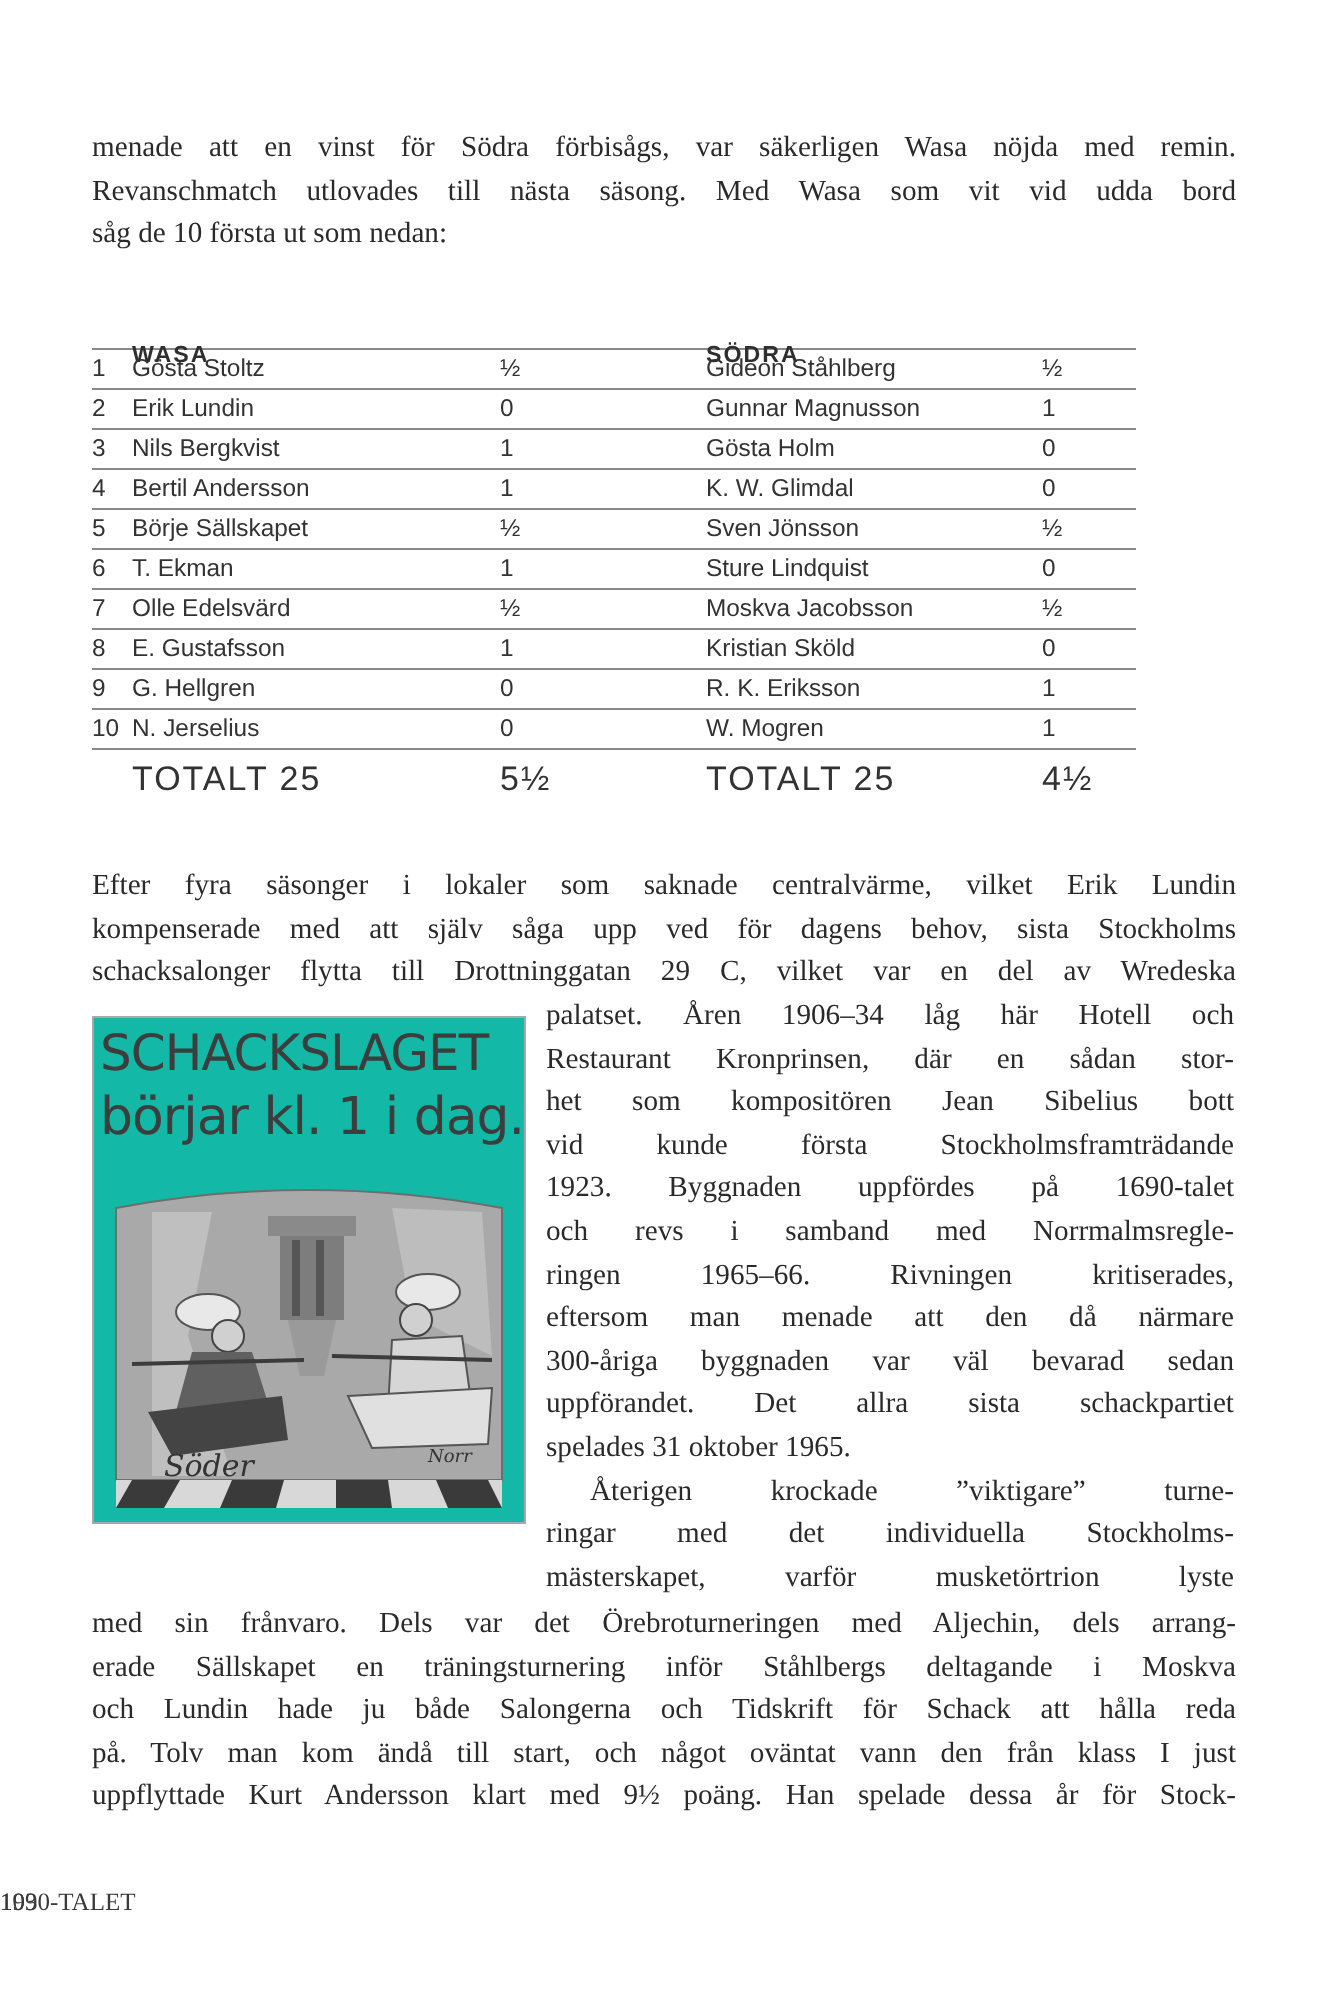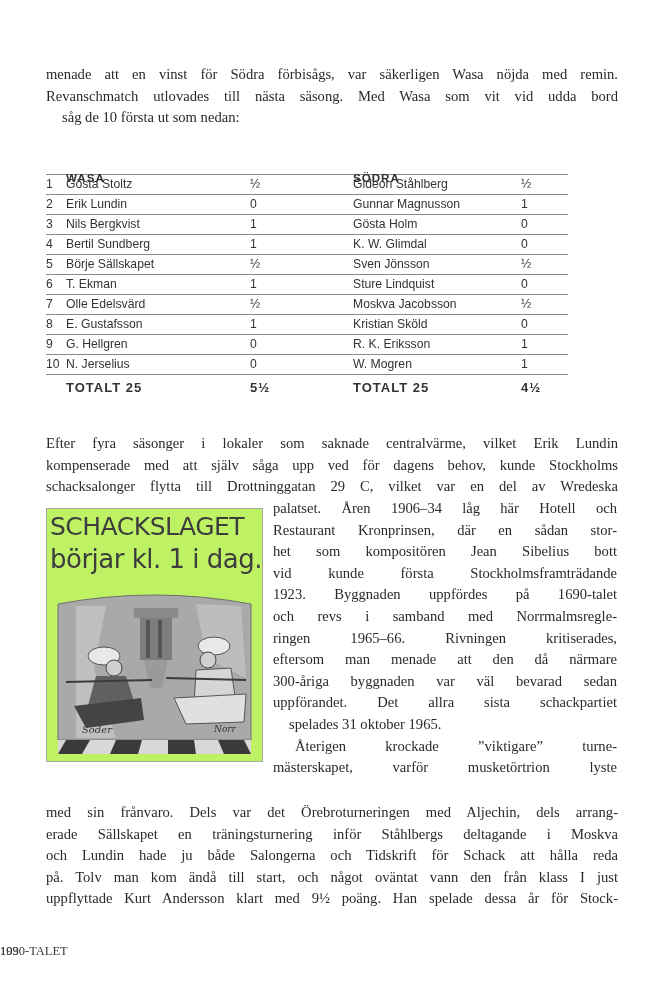--- a/index.html
+++ b/index.html
@@ -7,43 +7,43 @@
     width: 672px; height: 1000px; background: #ffffff; position: relative; overflow: hidden;
     color: #2b2b2b;
   }
 
   .para {
     position: absolute; left: 46px; width: 572px;
     font-size: 14.6px; line-height: 21.6px; text-align: justify;
     font-family: "Liberation Serif", "DejaVu Serif", serif; color: #2a2a2a;
   }
   .para .ln { display: block; text-align: justify; text-align-last: justify; white-space: nowrap; }
-  .para .ln.last { text-align-last: left; margin-left: 16px; }
+  .para .ln.last { text-align-last: left; }
 
   
   .results {
     position: absolute; left: 46px; top: 154px; width: 522px;
     font-family: "Liberation Sans", "DejaVu Sans", sans-serif; font-size: 12.2px; color: #333;
   }
   .results .hdr { position: relative; height: 20px; border-bottom: 1px solid #8a8a8a; }
   .results .hdr span { position: absolute; top: 3px; font-weight: bold; letter-spacing: 1px; font-size: 11.6px; color: #2f2f2f; margin-top: 14px; }
   .results .row { position: relative; height: 19px; border-bottom: 1px solid #8a8a8a; }
   .results .row span, .results .tot span { position: absolute; top: 2px; white-space: nowrap; }
   .results .tot { position: relative; height: 22px; }
-  .results .tot span { font-weight: bold; letter-spacing: 1px; font-size: 13px; top: 5px; }
+  .results .tot span { font-weight: normal; letter-spacing: 1px; font-size: 17px; top: 5px; }
   .c-num { left: 0; }
   .c-wname { left: 20px; }
   .c-wscore { left: 204px; }
   .c-sname { left: 307px; text-align: right; }
   .c-sscore { left: 475px; }
 
   
   .picture {
     position: absolute; left: 46px; top: 508px; width: 217px; height: 254px;
-    background: #bef264; box-shadow: inset 0 0 0 1px #a8a8a8;
+    background: #14b8a6; box-shadow: inset 0 0 0 1px #a8a8a8;
   }
   .picture .headline {
     position: absolute; left: 4px; right: 4px; font-family: "DejaVu Sans", "Liberation Sans", sans-serif;
     color: #3d3d3d; white-space: nowrap; letter-spacing: -0.5px;
   }
   .picture .h1 { top: 4px; font-size: 25px; }
   .picture .h2 { top: 36px; font-size: 26px; }
   .picture svg { position: absolute; left: 0; top: 0; }
 
   .footer {
@@ -82,21 +82,21 @@
       </div>
       <div class="row">
         <span class="c-num">3</span>
         <span class="c-wname">Nils Bergkvist</span>
         <span class="c-wscore">1</span>
         <span class="c-sname">Gösta Holm</span>
         <span class="c-sscore">0</span>
       </div>
       <div class="row">
         <span class="c-num">4</span>
-        <span class="c-wname">Bertil Sundberg</span>
+        <span class="c-wname">Bertil Andersson</span>
         <span class="c-wscore">1</span>
         <span class="c-sname">K. W. Glimdal</span>
         <span class="c-sscore">0</span>
       </div>
       <div class="row">
         <span class="c-num">5</span>
         <span class="c-wname">Börje Sällskapet</span>
         <span class="c-wscore">½</span>
         <span class="c-sname">Sven Jönsson</span>
         <span class="c-sscore">½</span>
@@ -140,37 +140,38 @@
   <div class="tot">
     <span class="c-wname">TOTALT 25</span>
     <span class="c-wscore">5½</span>
     <span class="c-sname">TOTALT 25</span>
     <span class="c-sscore">4½</span>
   </div>
 </div>
 
 <div class="para" style="top:433px;">
   <span class="ln">Efter fyra säsonger i lokaler som saknade centralvärme, vilket Erik Lundin</span>
-  <span class="ln">kompenserade med att själv såga upp ved för dagens behov, kunde Stockholms</span>
+  <span class="ln">kompenserade med att själv såga upp ved för dagens behov, sista Stockholms</span>
   <span class="ln">schacksalonger flytta till Drottninggatan 29 C, vilket var en del av Wredeska</span>
 </div>
 
 <div class="para" style="top:498px; left:273px; width:344px;">
   <span class="ln">palatset. Åren 1906–34 låg här Hotell och</span>
   <span class="ln">Restaurant Kronprinsen, där en sådan stor-</span>
   <span class="ln">het som kompositören Jean Sibelius bott</span>
   <span class="ln">vid kunde första Stockholmsframträdande</span>
   <span class="ln">1923. Byggnaden uppfördes på 1690-talet</span>
   <span class="ln">och revs i samband med Norrmalmsregle-</span>
   <span class="ln">ringen 1965–66. Rivningen kritiserades,</span>
   <span class="ln">eftersom man menade att den då närmare</span>
   <span class="ln">300-åriga byggnaden var väl bevarad sedan</span>
   <span class="ln">uppförandet. Det allra sista schackpartiet</span>
   <span class="ln last">spelades 31 oktober 1965.</span>
   <span class="ln" style="text-indent:22px;">Återigen krockade ”viktigare” turne-</span>
+  <span class="ln">ringar med det individuella Stockholms-</span>
   <span class="ln">mästerskapet, varför musketörtrion lyste</span>
 </div>
 
 <div class="para" style="top:778px;margin-top:24px;">
   <span class="ln">med sin frånvaro. Dels var det Örebroturneringen med Aljechin, dels arrang-</span>
   <span class="ln">erade Sällskapet en träningsturnering inför Ståhlbergs deltagande i Moskva</span>
   <span class="ln">och Lundin hade ju både Salongerna och Tidskrift för Schack att hålla reda</span>
   <span class="ln">på. Tolv man kom ändå till start, och något oväntat vann den från klass I just</span>
   <span class="ln">uppflyttade Kurt Andersson klart med 9½ poäng. Han spelade dessa år för Stock-</span>
 </div>
@@ -202,20 +203,20 @@
 
     <line x1="20" y1="174" x2="106" y2="172" stroke="#3c3c3c" stroke-width="2"></line>
     <line x1="120" y1="170" x2="200" y2="172" stroke="#3c3c3c" stroke-width="2"></line>
 
     <rect x="12" y="232" width="193" height="14" fill="#d8d8d8"></rect>
     <path d="M20 232 L44 232 L36 246 L12 246 Z" fill="#3a3a3a"></path>
     <path d="M70 232 L96 232 L92 246 L64 246 Z" fill="#3a3a3a"></path>
     <path d="M122 232 L148 232 L150 246 L122 246 Z" fill="#3a3a3a"></path>
     <path d="M172 232 L198 232 L205 246 L178 246 Z" fill="#3a3a3a"></path>
   </svg>
-  <div style="position:absolute;left:36px;top:216px;font-family:'DejaVu Serif',serif;font-style:italic;font-size:10px;color:#333;">Söder</div>
+  <div style="position:absolute;left:36px;top:216px;font-family:'DejaVu Serif',serif;font-style:italic;font-size:15px;color:#333;">Söder</div>
   <div style="position:absolute;left:168px;top:216px;font-family:'DejaVu Serif',serif;font-style:italic;font-size:9px;color:#333;">Norr</div>
 </div>
 
 <div class="footer chapter">
   <span>1930-</span><span class="sc">TALET</span>
 </div>
 <div class="footer page">109</div>
 
 </body></html>

